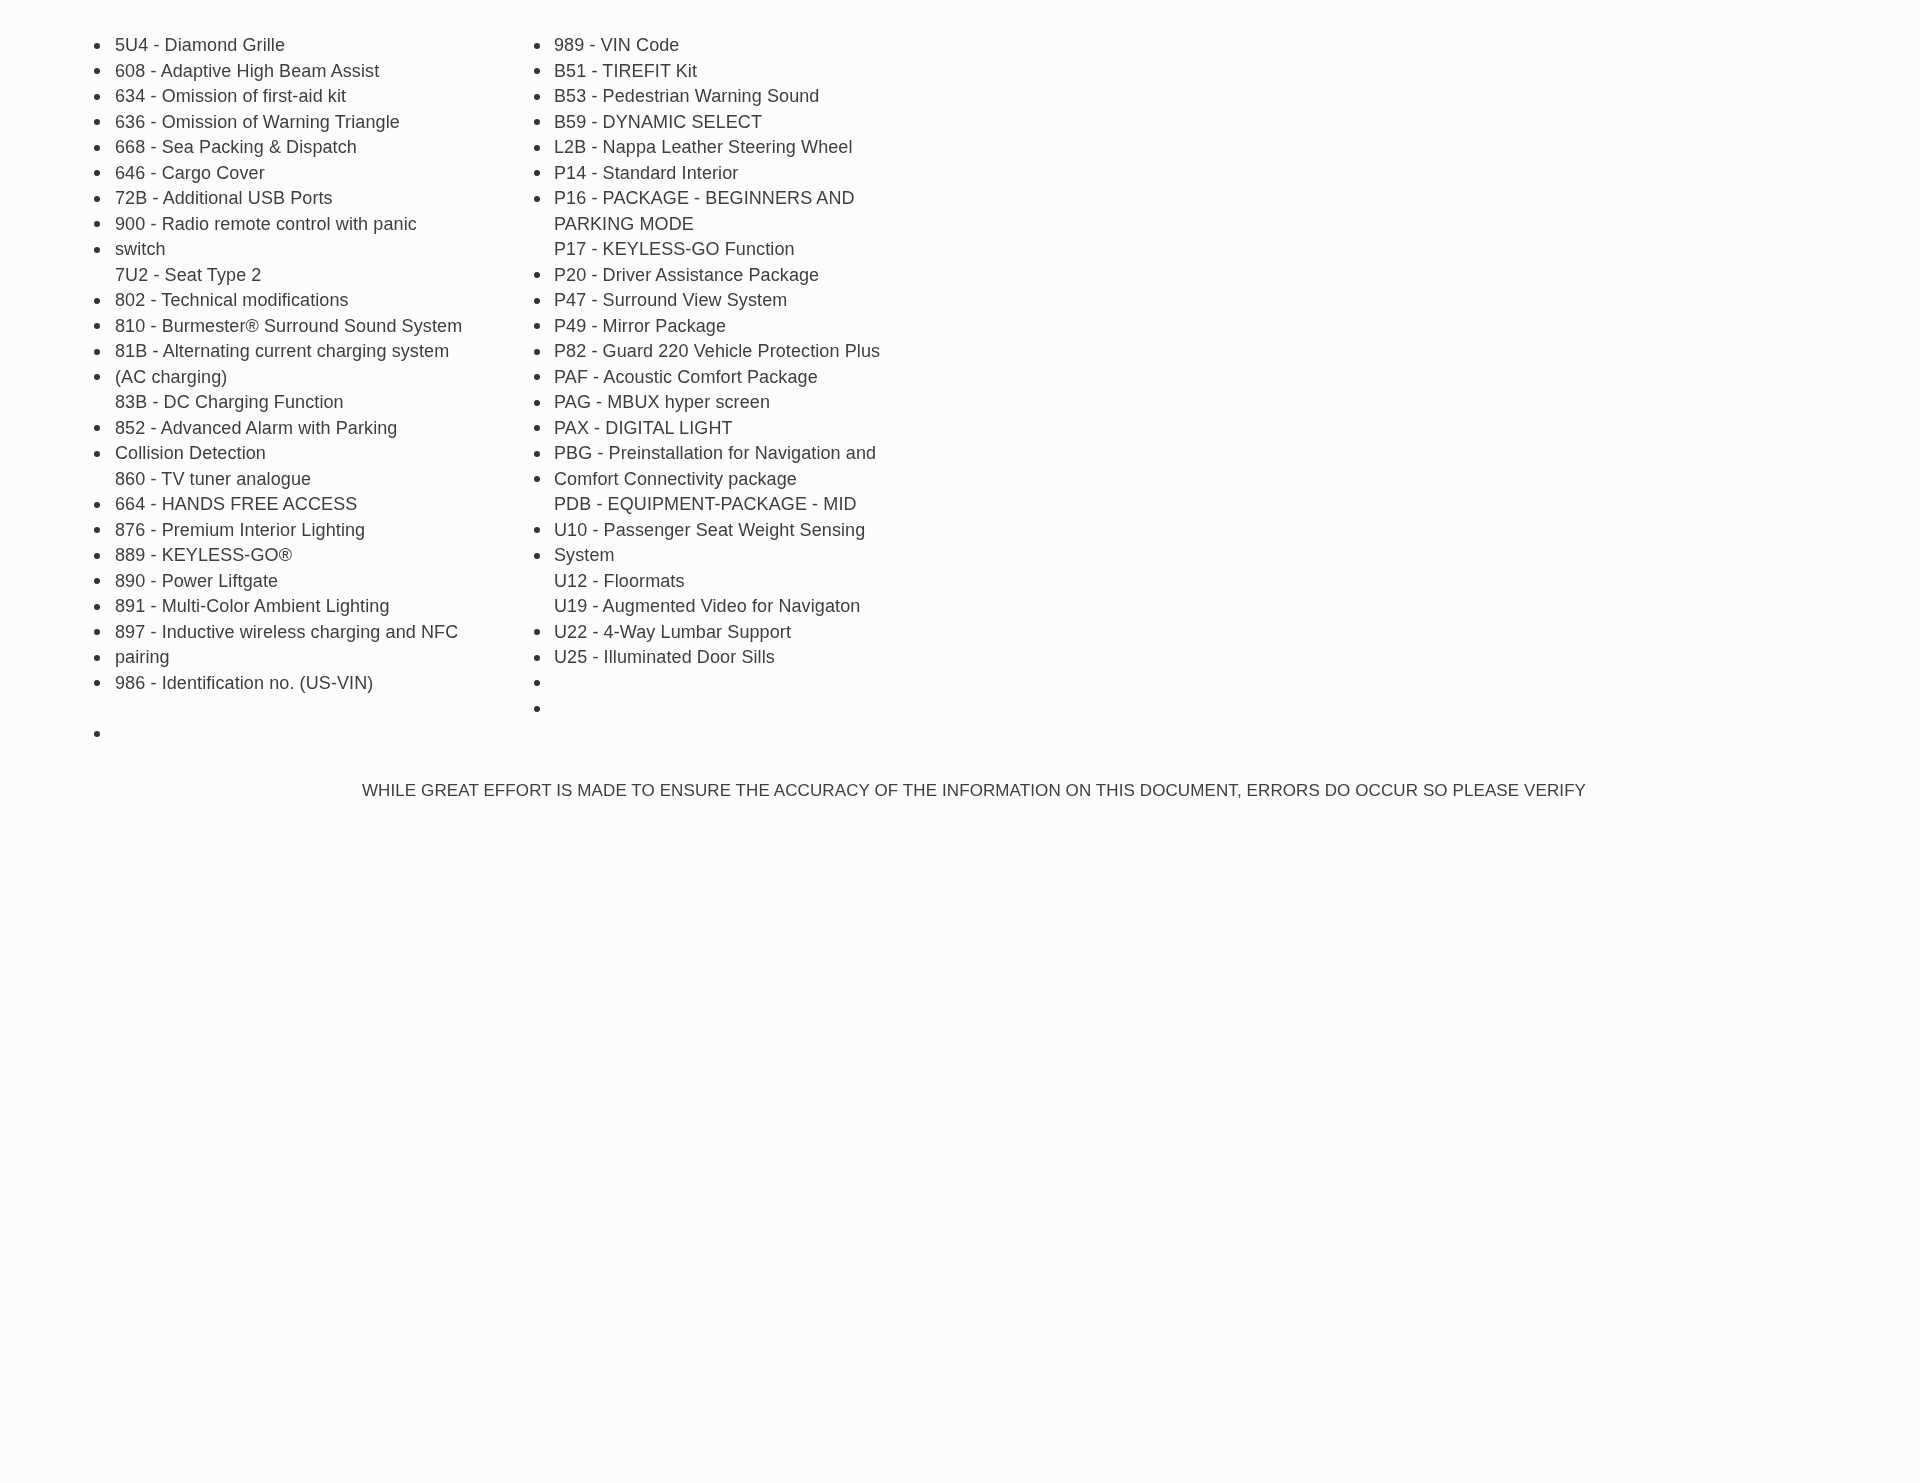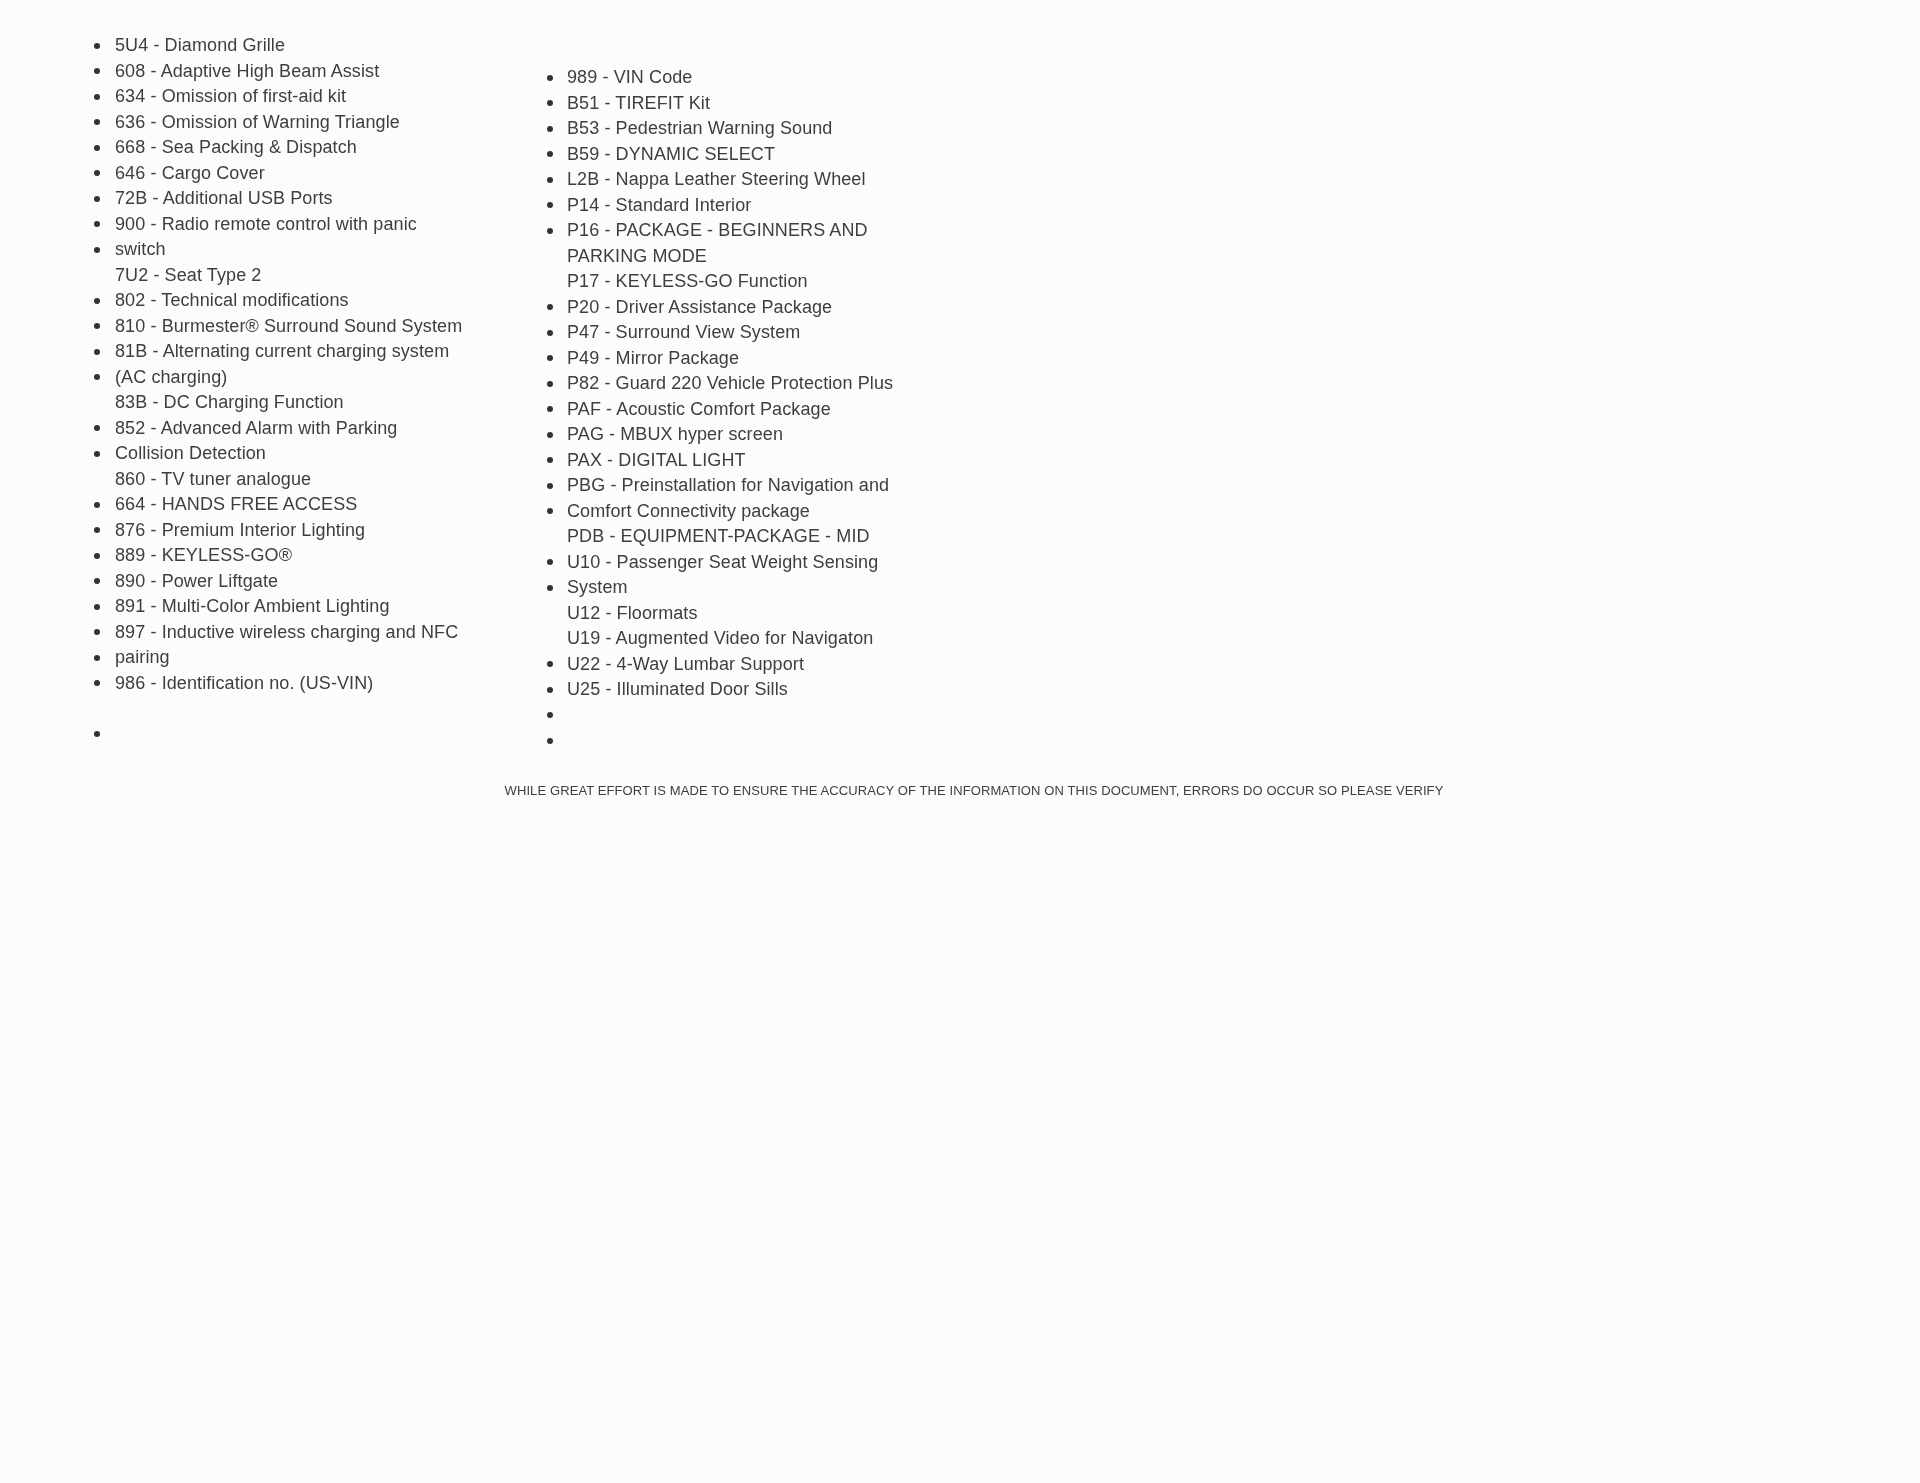--- a/index.html
+++ b/index.html
@@ -17,21 +17,21 @@
     width: 1920px;
     height: 1483px;
     overflow: hidden;
     border-radius: 18px;
   }
   .col {
     position: absolute;
     top: 33px;
   }
   .col-left  { left: 94px; }
-  .col-right { left: 547px; margin-top: 32px; }
+  .col-right { left: 534px; }
   .line {
     position: relative;
     height: 25.5px;
     line-height: 25.5px;
     font-size: 18px;
     letter-spacing: 0.1px;
     color: var(--text-color, #3e3e3e);
     white-space: nowrap;
   }
   .col-left  .line { padding-left: 21px; }
@@ -47,21 +47,21 @@
     background: var(--bullet-color, #333333);
   }
   .disclaimer {
     position: absolute;
     top: 778px;
     left: 0;
     width: 1920px;
     box-sizing: border-box;
     padding-left: 28px;
     text-align: center;
-    font-size: 13px;
+    font-size: 17px;
     line-height: 25px;
     letter-spacing: 0.1px;
     color: var(--text-color, #3e3e3e);
   }
 </style>
 </head>
 <body>
 
 <div class="page">
   <div class="col col-left" id="col-left">

